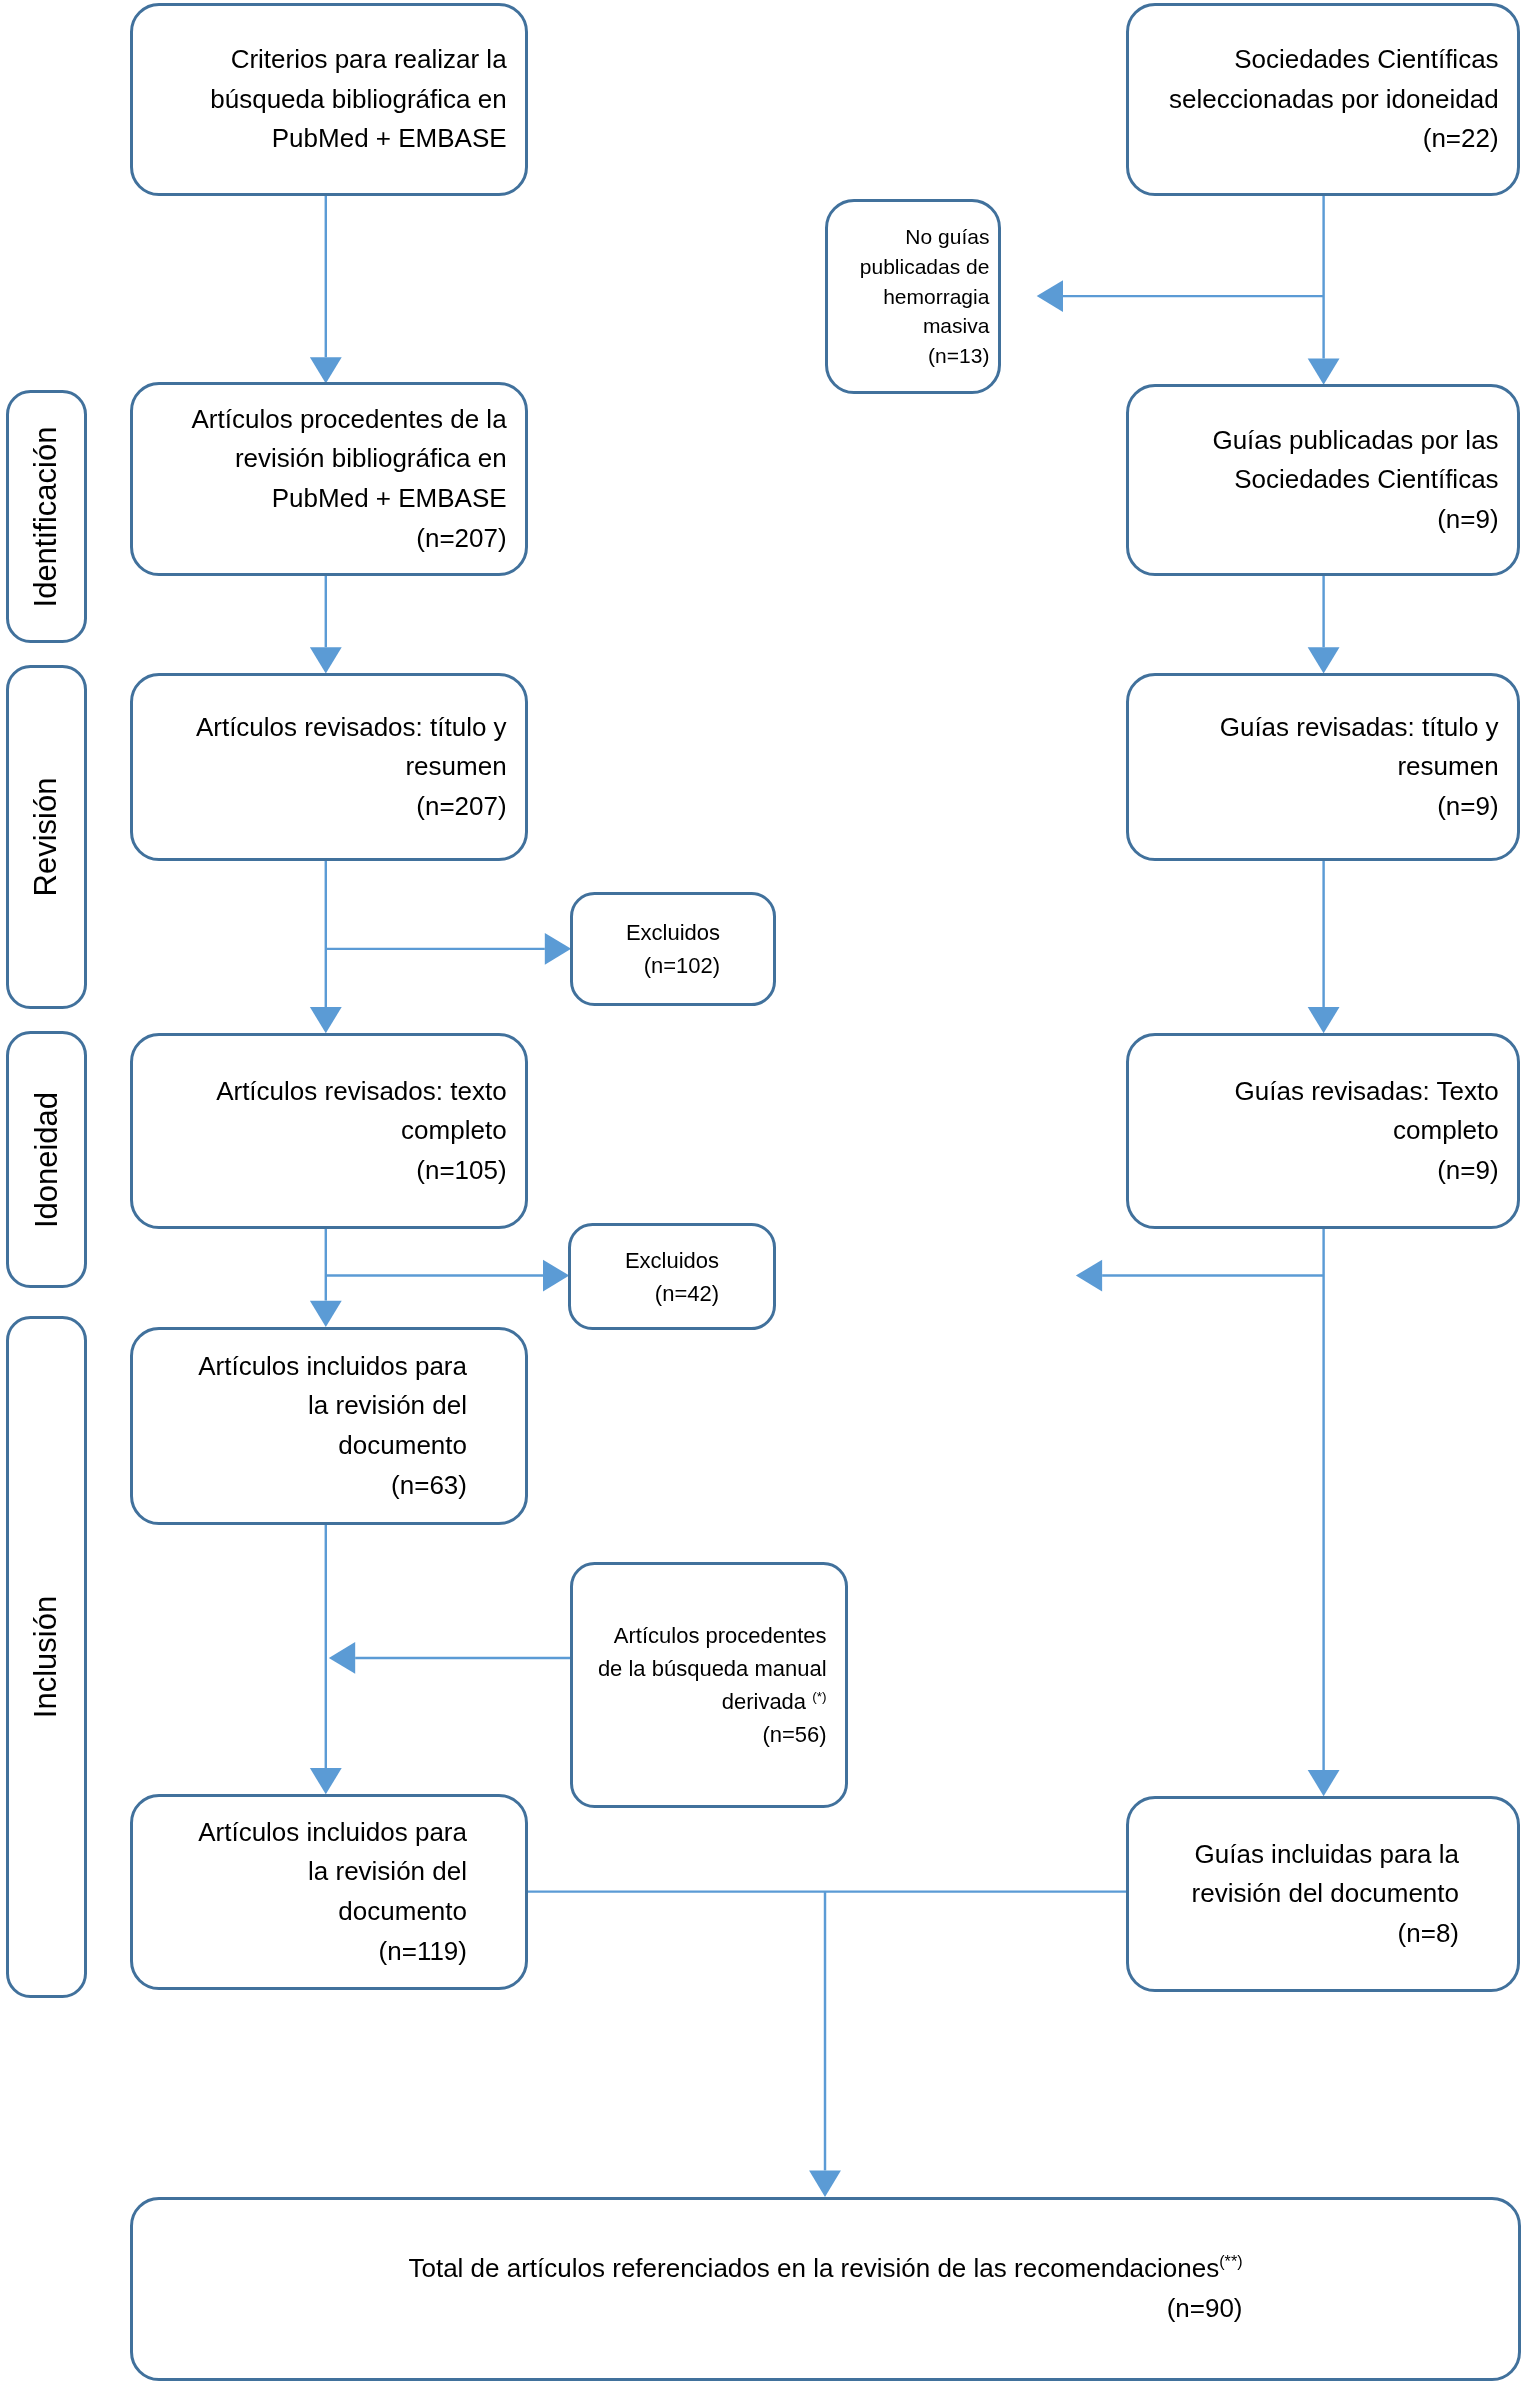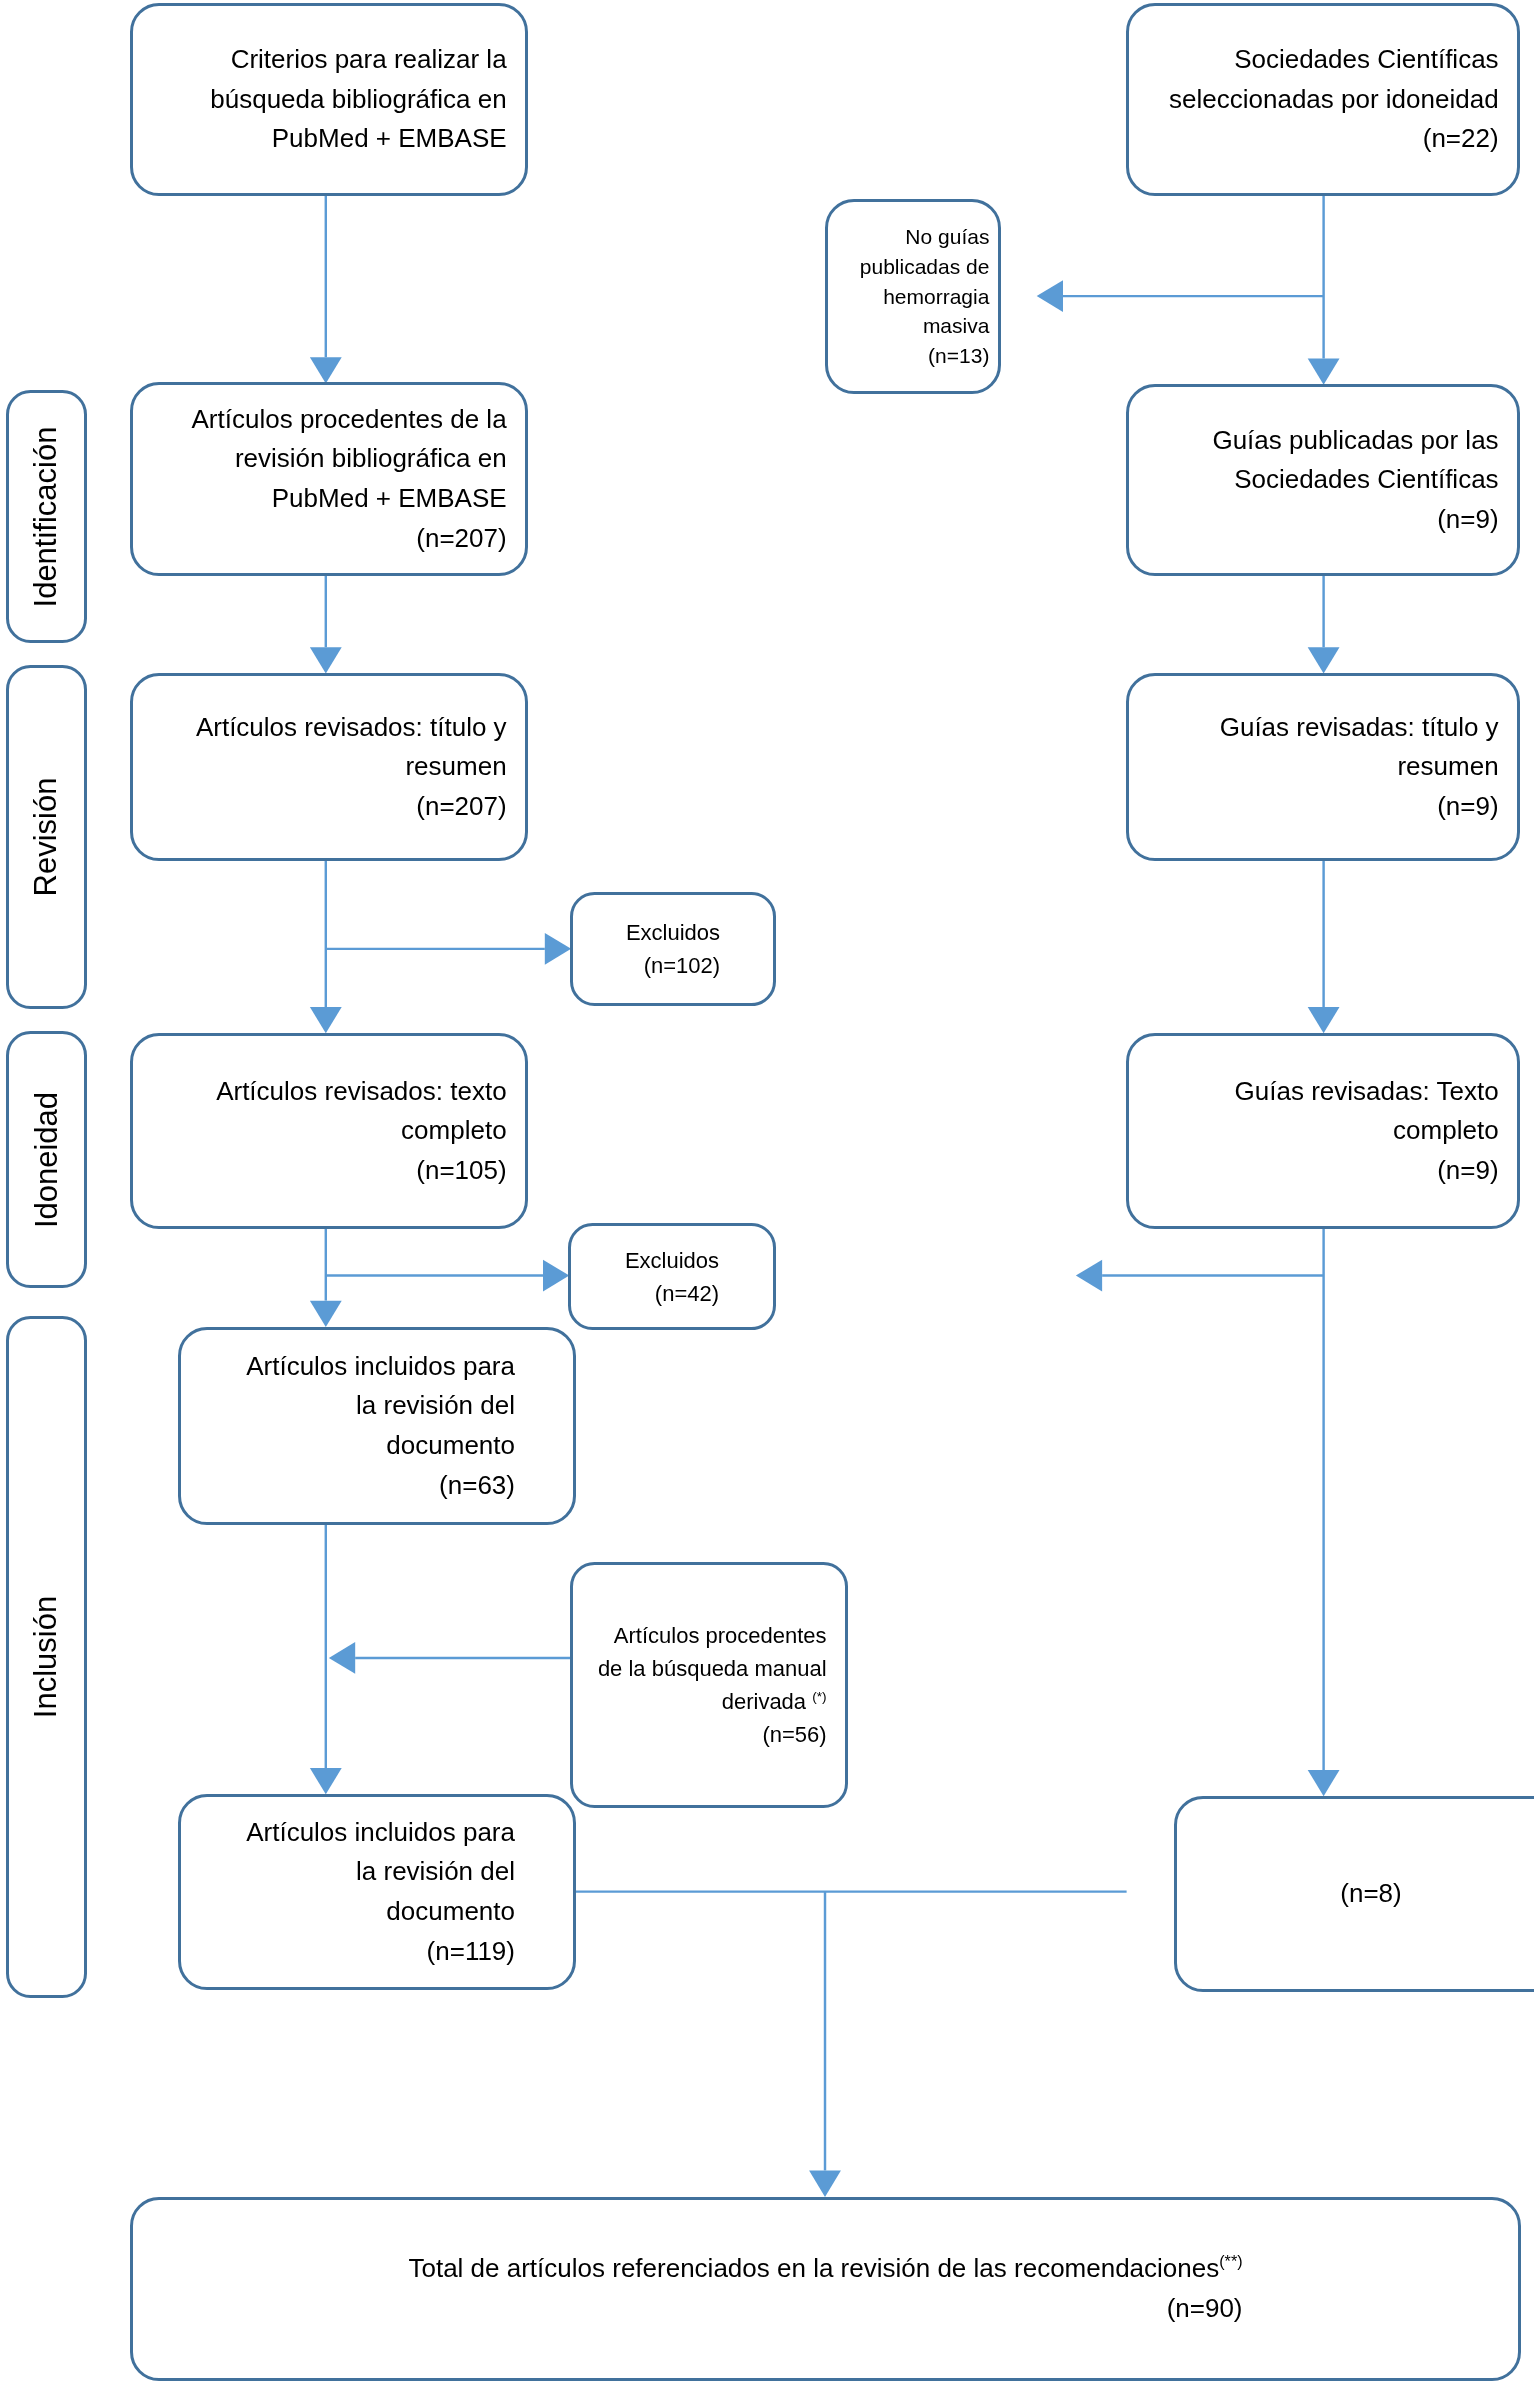--- a/index.html
+++ b/index.html
@@ -26,21 +26,21 @@
     border-radius:29px;
     background:#ffffff;
     display:flex;align-items:center;justify-content:center;
     text-align:right;
     font-size:26px;line-height:1.52;
     padding:6.1px 18.4px;
   }
   .fbox .nline{display:block;}
   .small{font-size:22px;border-radius:24.5px;line-height:1.5;}
   .tiny{font-size:21px;line-height:1.42;padding:6.1px 8.6px;}
-  .pad-narrow{padding-left:58px;padding-right:58px;margin-left:48px;}
+  .pad-narrow{padding-left:58px;padding-right:58px;}
   sup{font-size:62%;line-height:0;}
 
   .stage{
     position:absolute;
     box-sizing:border-box;
     border:3.7px solid var(--border);
     border-radius:24.5px;
     background:#ffffff;
     display:flex;align-items:center;justify-content:center;
   }
@@ -162,21 +162,21 @@
   <div class="fbox" style="left:1126px;top:384px;width:394px;height:192px">
     <div><span>Guías publicadas por las Sociedades Científicas</span><span class="nline">(n=9)</span></div>
   </div>
   <div class="fbox" style="left:1126px;top:673px;width:394px;height:188px">
     <div><span>Guías revisadas: título y resumen</span><span class="nline">(n=9)</span></div>
   </div>
   <div class="fbox" style="left:1126px;top:1033px;width:394px;height:196px">
     <div><span>Guías revisadas: Texto completo</span><span class="nline">(n=9)</span></div>
   </div>
   <div class="fbox pad-narrow" style="left:1126px;top:1796px;width:394px;height:196px">
-    <div><span class="nline">(n=8)</span></div>
+    <div><span>Guías incluidas para la revisión del documento</span><span class="nline">(n=8)</span></div>
   </div>
 
   <div class="fbox tiny" style="left:825px;top:199px;width:176px;height:195px">
     <div><span>No guías publicadas de hemorragia masiva</span><span class="nline">(n=13)</span></div>
   </div>
   <div class="fbox small" style="left:570px;top:892px;width:206px;height:114px">
     <div><span>Excluidos</span><span class="nline">(n=102)</span></div>
   </div>
   <div class="fbox small" style="left:568px;top:1223px;width:208px;height:107px">
     <div><span>Excluidos</span><span class="nline">(n=42)</span></div>

